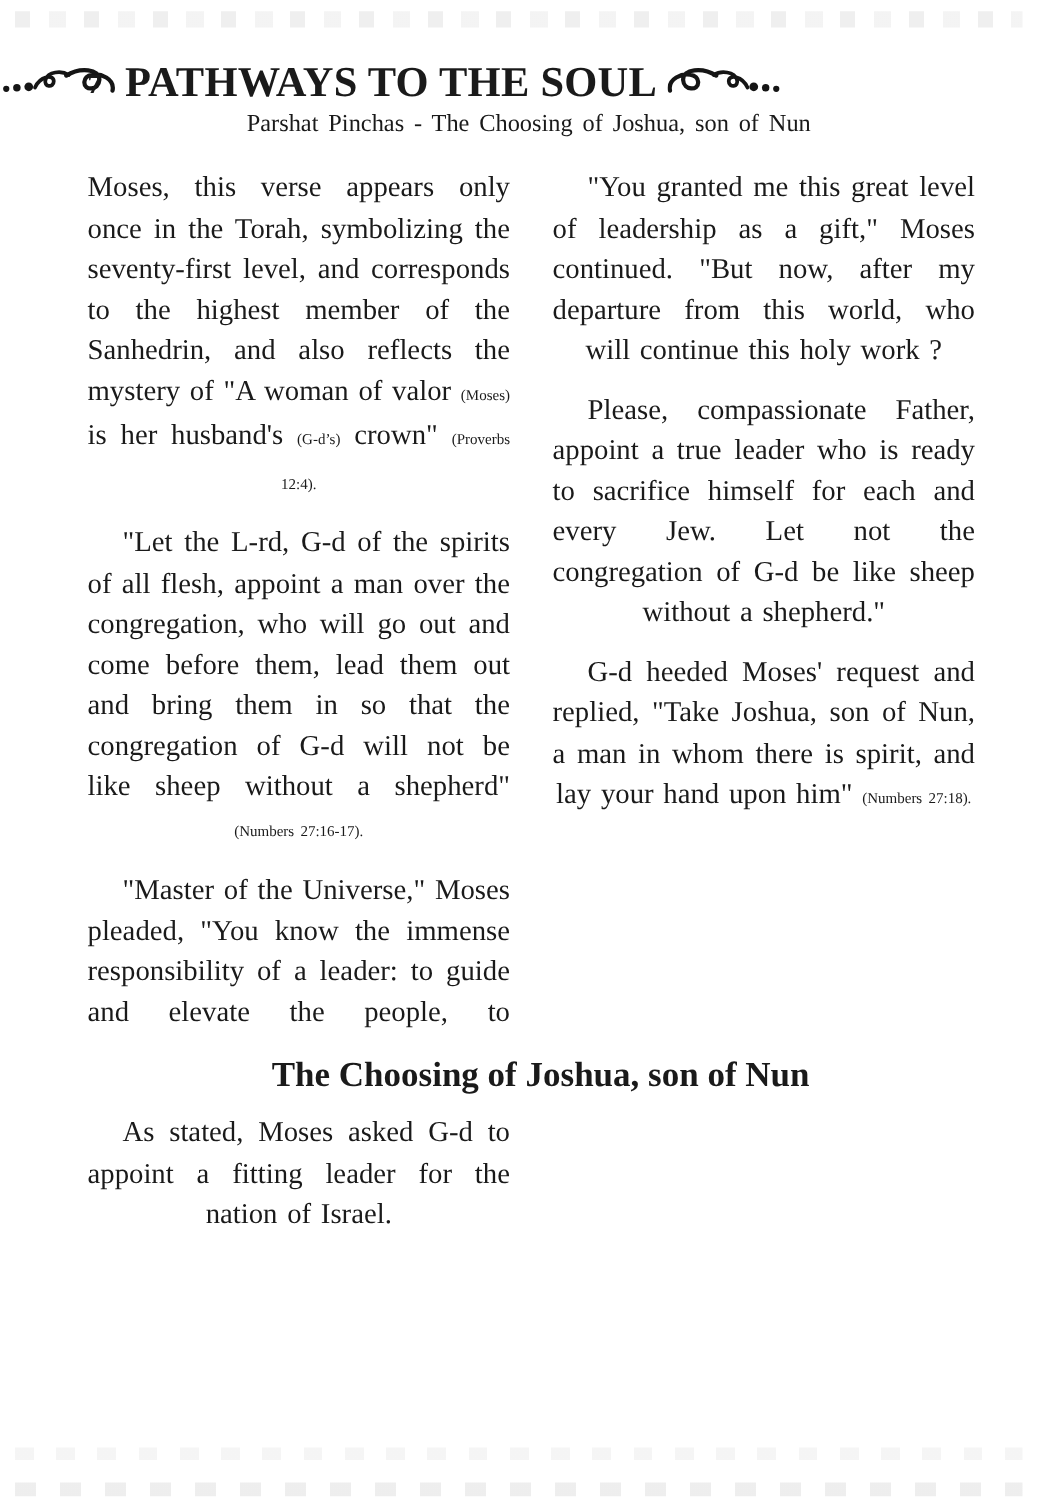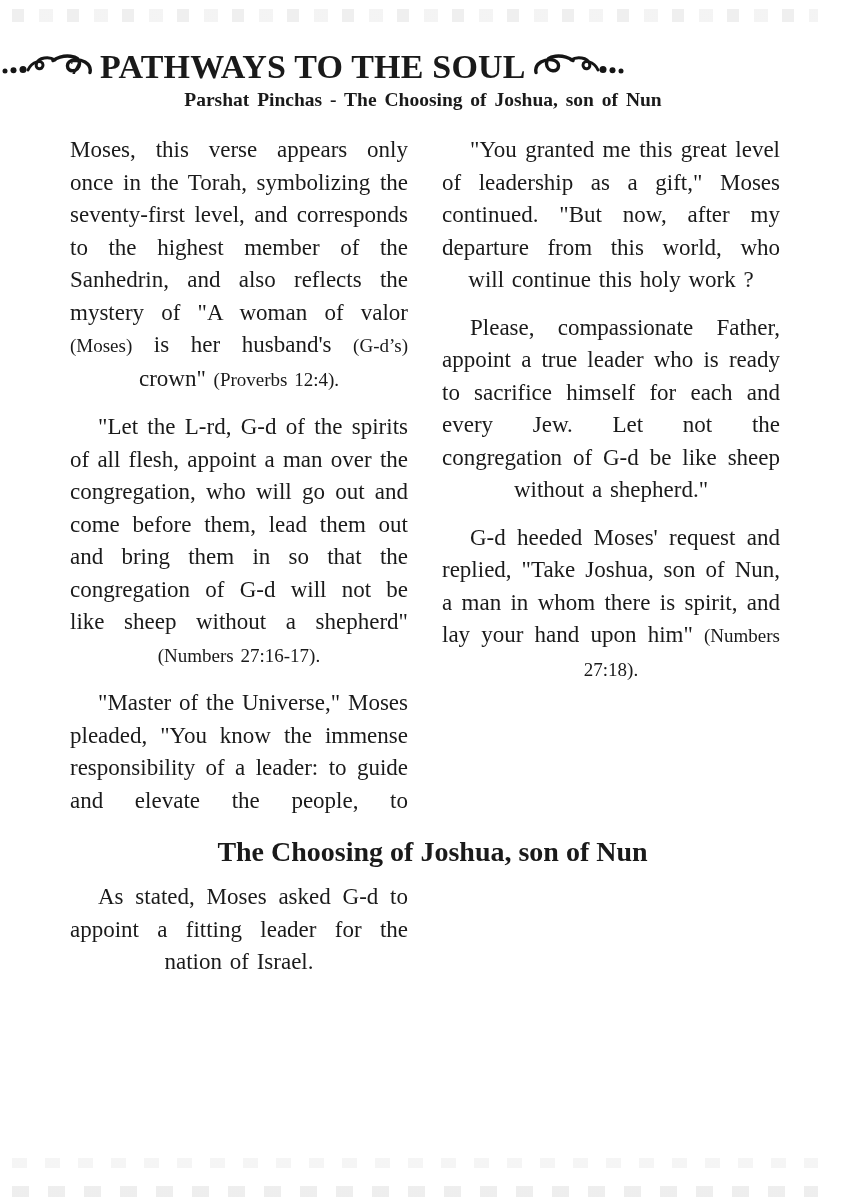--- a/index.html
+++ b/index.html
@@ -31,21 +31,21 @@
   .title-row {
     display:flex; align-items:center; justify-content:flex-start; gap:8px;
   }
   .book-title {
     margin:0; font-size:34px; font-weight:bold; white-space:nowrap;
     letter-spacing:.2px;
   }
   .flourish { display:block; }
   .flourish.right { transform:scaleX(-1); }
   .subtitle {
-    text-align:center; font-size:19.5px; font-weight:bold;
+    text-align:center; font-size:19.5px; font-weight:normal;
     margin-top:3px; word-spacing:3px;
   }
 
   .columns {
     display:flex; gap:34px;
     padding-left:70px; padding-right:66px;
     margin-top:23px;
   }
   .col { width:338px; }
 
@@ -55,21 +55,21 @@
     text-align:justify;
     text-align-last:center;
     -moz-text-align-last:center;
     text-indent:28px;
     word-spacing:2px;
     hyphens:none;
   }
   .para.no-indent { text-indent:0; }
   .para.runs-on { text-align-last:justify; -moz-text-align-last:justify; }
   .para:last-child { margin-bottom:0; }
-  .ref { font-size:19px; }
+  .ref { font-size:12px; }
 
   .section-heading {
     margin:19px 0 0 0;
     text-align:center;
     font-size:28px; font-weight:bold;padding-left:19px;
   }
   .columns.section { margin-top:13px; }
 </style>
 </head>
 <body>

